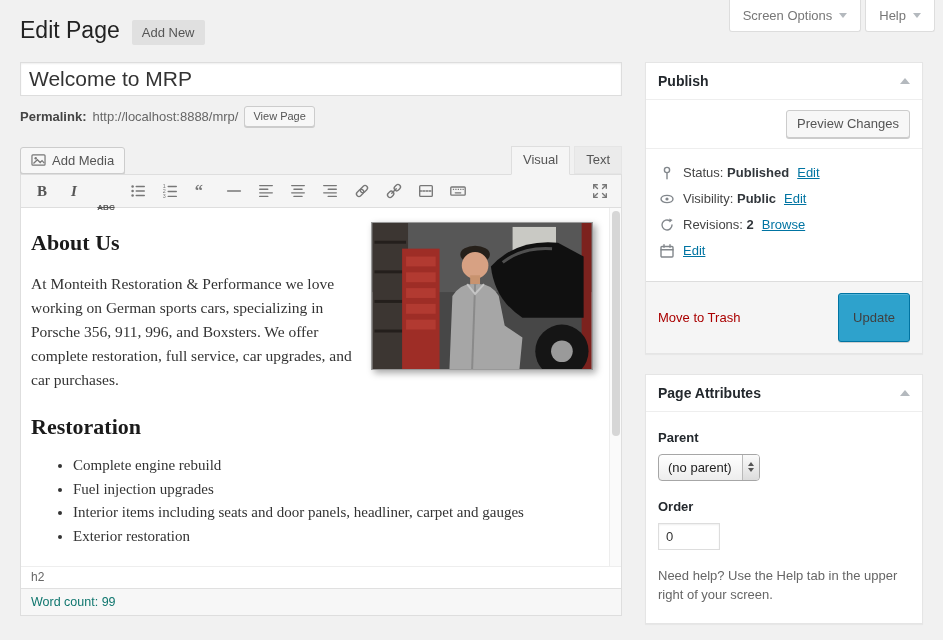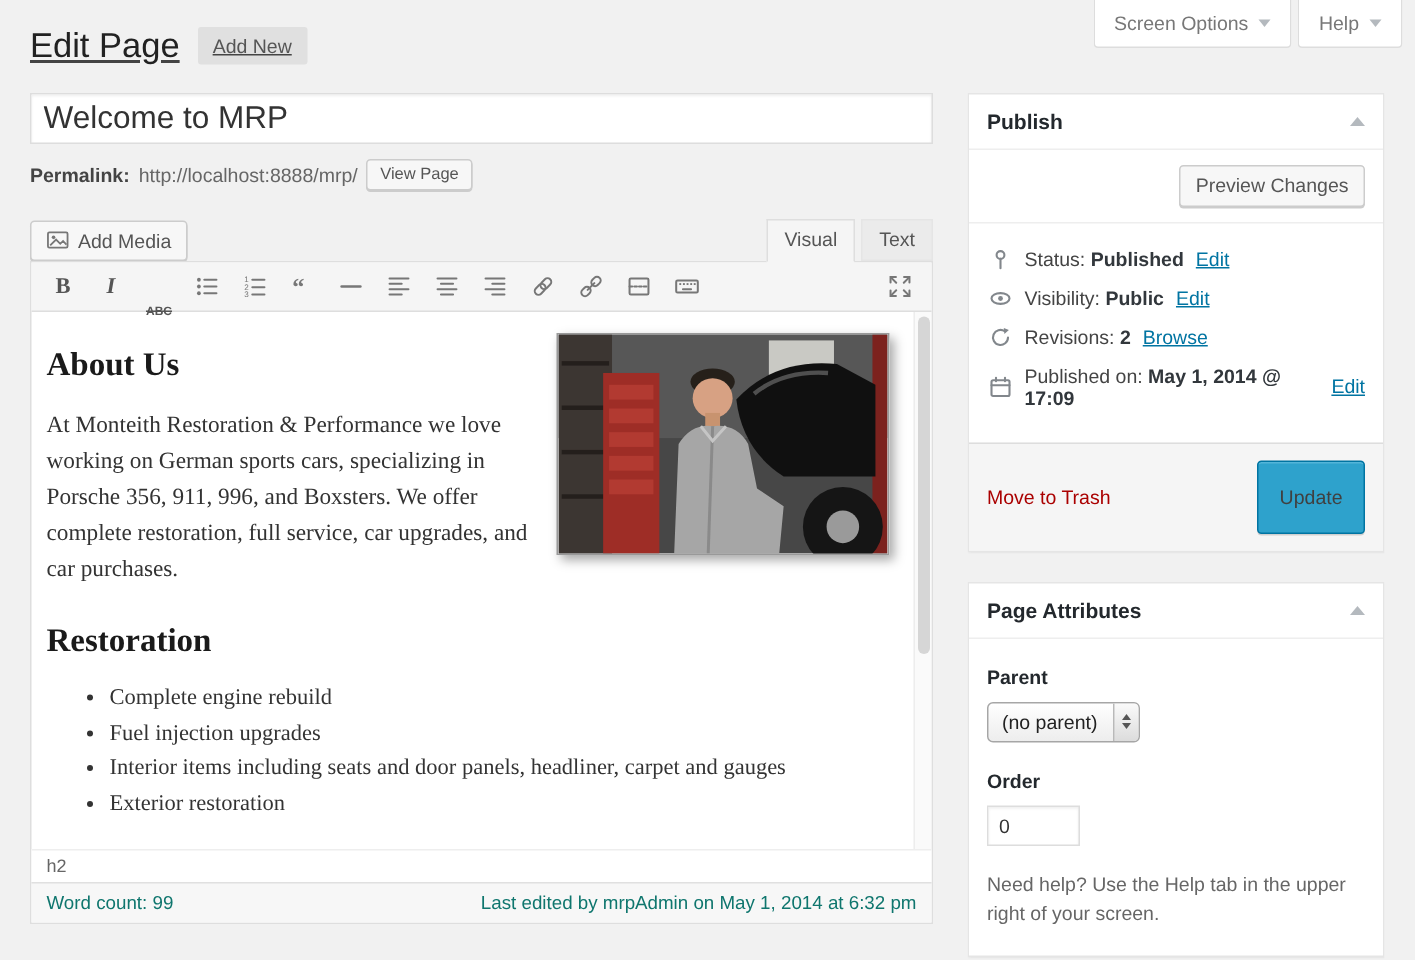--- a/index.html
+++ b/index.html
@@ -14,21 +14,21 @@
   
   .screen-meta { position:absolute; top:0; right:8px; display:flex; gap:4px; z-index:5; }
   .meta-tab {
     background:#fff; border:1px solid #ddd; border-top:none; border-radius:0 0 3px 3px;
     padding:8px 13px; color:#777; font-size:13px; display:flex; gap:7px; align-items:center; cursor:pointer;
   }
   .caret-down { display:inline-block; width:0; height:0;
     border-left:4px solid transparent; border-right:4px solid transparent; border-top:5px solid #b4b9be; }
 
   .wrap { padding:0 20px; }
-  .h1row { margin-top:16px; display:flex; align-items:center; gap:12px;text-decoration:underline; }
+  .h1row { margin-top:16px; display:flex; align-items:flex-end; gap:12px; }
   h1 { font-size:23px; font-weight:400; color:#222; margin:0; line-height:29px; }
   .add-new { background:#e0e0e0; color:#555; font-size:13px; padding:6px 10px; border:none; border-radius:2px; line-height:1; cursor:pointer; }
 
   .cols { display:flex; gap:23px; margin-top:17px; }
   .left { width:602px; }
   .right { width:278px; }
 
   #title {
     width:100%; height:34px; background:#fff; border:1px solid #ddd;
     box-shadow:inset 0 1px 2px rgba(0,0,0,.07); padding:3px 8px;
@@ -317,21 +317,20 @@
           </div>
         </div>
 
         <div class="pathbar">h2</div>
 
         <div class="statusbar">
           <div>
             <span>Word count:</span>
             <span>99</span>
           </div>
-          <div>Last edited by mrpAdmin on May 1, 2014 at 6:32 pm</div>
         </div>
       </div>
     </div>
 
     <div class="right">
 
       <div class="postbox">
         <div class="postbox-header">
           <h3>Publish</h3>
           <span class="tri-up-sm"></span>
@@ -386,24 +385,20 @@
 
           <div class="misc-row">
             <span class="ico">
               <svg width="16" height="16" viewBox="0 0 16 16">
                 <rect x="2" y="3.5" width="12" height="10.5" rx="1"></rect>
                 <line x1="2" y1="6.8" x2="14" y2="6.8"></line>
                 <line x1="5" y1="1.8" x2="5" y2="4.2"></line>
                   <line x1="11" y1="1.8" x2="11" y2="4.2"></line>
               </svg>
             </span>
-            <span>
-              <span>Published on:</span>
-              <b>May 1, 2014 @ 17:09</b>
-            </span>
             <a href="#">Edit</a>
           </div>
         </div>
 
         <div class="major-actions">
           <a href="#" class="trash">Move to Trash</a>
           <button class="btn-primary">Update</button>
         </div>
       </div>
 

